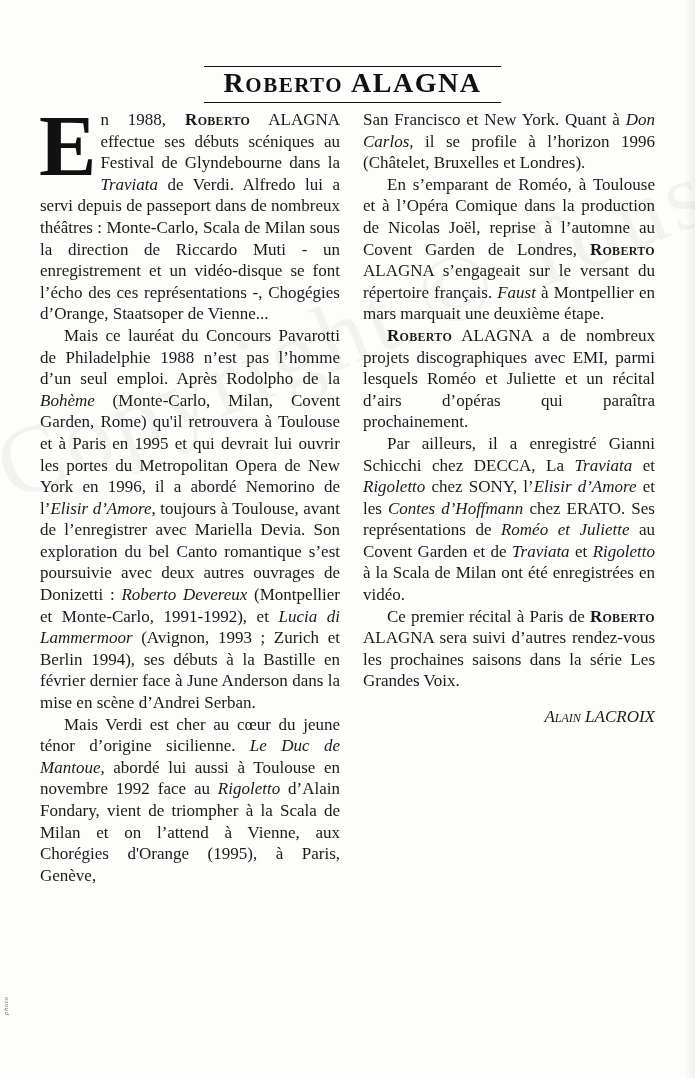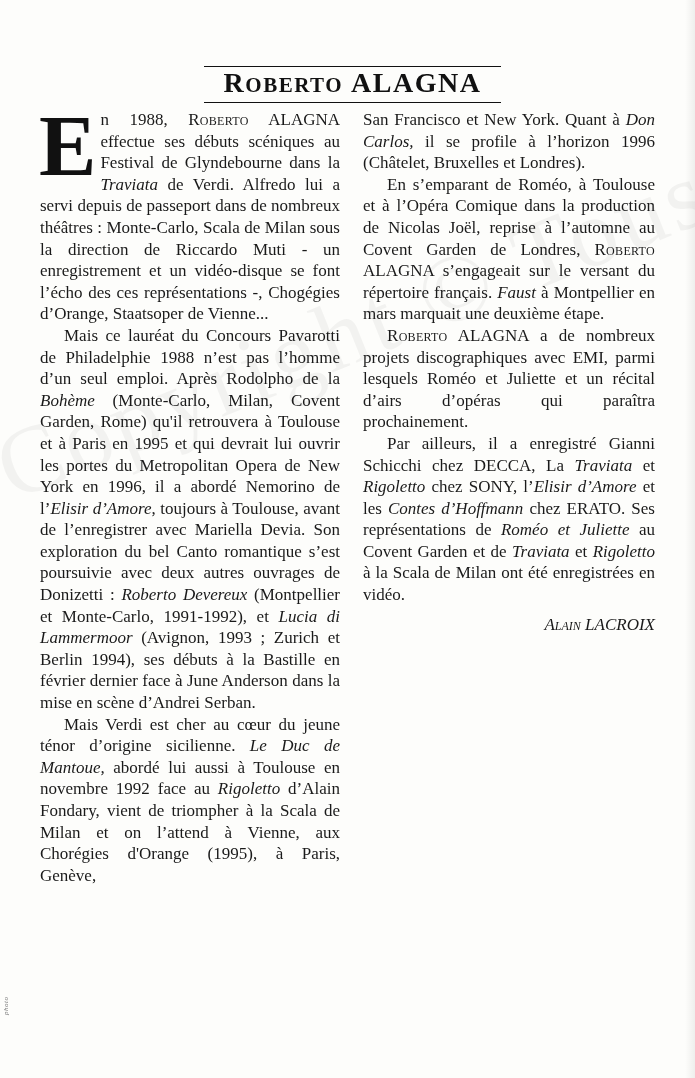--- a/index.html
+++ b/index.html
@@ -40,24 +40,24 @@
     font-size:17px; line-height:21.6px; text-align:justify;
   }
   .col-left { left:40px; width:300px; }
   .col-right { left:363px; width:292px; }
   .col p { margin:0; text-indent:24px; }
   .col p.noindent { text-indent:0; }
   .dropcap {
     float:left; font-size:86px; line-height:70px; font-weight:bold;
     margin:2px 4px 0 -1px; color:#111; font-family:"Liberation Serif",serif;
   }
-  .sc { font-variant:small-caps; letter-spacing:0.3px; }
+  .sc { font-variant:small-caps; letter-spacing:0.3px;font-weight:bold; }
   em { font-style:italic; }
   .signature {
-    text-align:right; font-style:italic; margin-top:8px; padding-right:0;
+    text-align:right; font-style:italic; margin-top:14px; padding-right:0;
   }
   .signature .sc-i { font-variant:small-caps; }
 </style>
 </head>
 <body>
 
 <div class="watermark">Copyright © Tous droits réservés</div>
 <div class="rightedge"></div>
 <div class="credit">photo</div>
 
@@ -69,14 +69,15 @@
   <p class="noindent"><span class="dropcap">E</span><span>n 1988, </span><span class="sc">Roberto</span><span> ALAGNA effectue ses débuts scéniques au Festival de Glyndebourne dans la </span><em>Traviata</em><span> de Verdi. Alfredo lui a servi depuis de passeport dans de nombreux théâtres : Monte-Carlo, Scala de Milan sous la direction de Riccardo Muti - un enregistrement et un vidéo-disque se font l’écho des ces représentations -, Chogégies d’Orange, Staatsoper de Vienne...</span></p>
   <p><span>Mais ce lauréat du Concours Pavarotti de Philadelphie 1988 n’est pas l’homme d’un seul emploi. Après Rodolpho de la </span><em>Bohème</em><span> (Monte-Carlo, Milan, Covent Garden, Rome) qu'il retrouvera à Toulouse et à Paris en 1995 et qui devrait lui ouvrir les portes du Metropolitan Opera de New York en 1996, il a abordé Nemorino de l’</span><em>Elisir d’Amore</em><span>, toujours à Toulouse, avant de l’enregistrer avec Mariella Devia. Son exploration du bel Canto romantique s’est poursuivie avec deux autres ouvrages de Donizetti : </span><em>Roberto Devereux</em><span> (Montpellier et Monte-Carlo, 1991-1992), et </span><em>Lucia di Lammermoor</em><span> (Avignon, 1993 ; Zurich et Berlin 1994), ses débuts à la Bastille en février dernier face à June Anderson dans la mise en scène d’Andrei Serban.</span></p>
   <p><span>Mais Verdi est cher au cœur du jeune ténor d’origine sicilienne. </span><em>Le Duc de Mantoue,</em><span> abordé lui aussi à Toulouse en novembre 1992 face au </span><em>Rigoletto</em><span> d’Alain Fondary, vient de triompher à la Scala de Milan et on l’attend à Vienne, aux Chorégies d'Orange (1995), à Paris, Genève,</span></p>
 </div>
 
 <div class="col col-right">
   <p class="noindent"><span>San Francisco et New York. Quant à </span><em>Don Carlos,</em><span> il se profile à l’horizon 1996 (Châtelet, Bruxelles et Londres).</span></p>
   <p><span>En s’emparant de Roméo, à Toulouse et à l’Opéra Comique dans la production de Nicolas Joël, reprise à l’automne au Covent Garden de Londres, </span><span class="sc">Roberto</span><span> ALAGNA s’engageait sur le versant du répertoire français. </span><em>Faust</em><span> à Montpellier en mars marquait une deuxième étape.</span></p>
   <p><span class="sc">Roberto</span><span> ALAGNA a de nombreux projets discographiques avec EMI, parmi lesquels Roméo et Juliette et un récital d’airs d’opéras qui paraîtra prochainement.</span></p>
   <p><span>Par ailleurs, il a enregistré Gianni Schicchi chez DECCA, La </span><em>Traviata</em><span> et </span><em>Rigoletto</em><span> chez SONY, l’</span><em>Elisir d’Amore</em><span> et les </span><em>Contes d’Hoffmann</em><span> chez ERATO. Ses représentations de </span><em>Roméo et Juliette</em><span> au Covent Garden et de </span><em>Traviata</em><span> et </span><em>Rigoletto</em><span> à la Scala de Milan ont été enregistrées en vidéo.</span></p>
+  <p><span>Ce premier récital à Paris de </span><span class="sc">Roberto</span><span> ALAGNA sera suivi d’autres rendez-vous les prochaines saisons dans la série Les Grandes Voix.</span></p>
   <div class="signature"><span class="sc-i">Alain</span><span> LACROIX</span></div>
 </div>
 
 </body></html>

